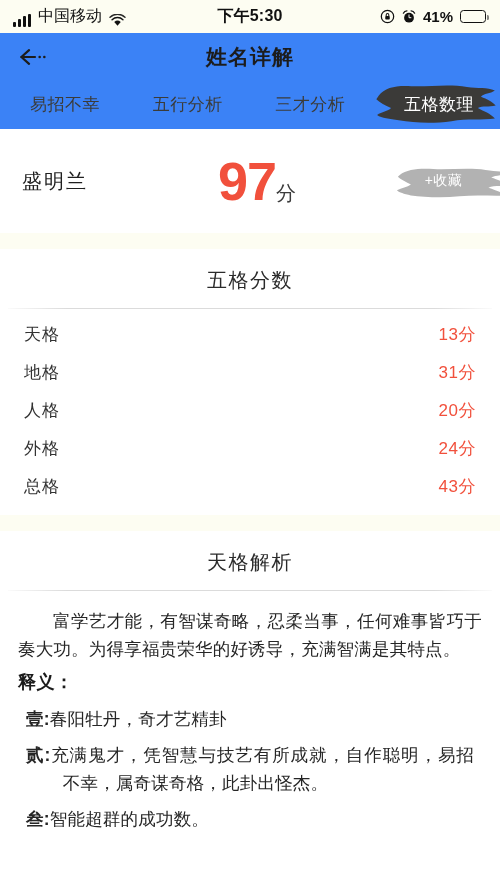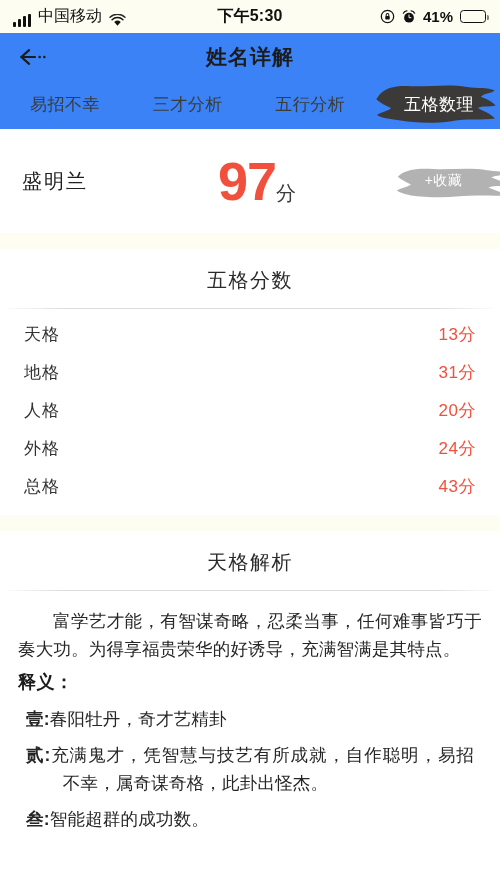--- a/index.html
+++ b/index.html
@@ -342,22 +342,22 @@
         <path d="M4 11 H20" stroke="#1c1c1c" stroke-width="2.6" fill="none" stroke-linecap="round"></path>
         <circle cx="25.5" cy="11" r="1.5" fill="#1c1c1c"></circle>
         <circle cx="31" cy="11" r="1.5" fill="#1c1c1c"></circle>
       </svg>
     </div>
     <div class="nav-title">姓名详解</div>
   </div>
 
   <div class="tabs">
     <div class="tab">易招不幸</div>
+    <div class="tab">五行分析</div>
     <div class="tab">三才分析</div>
-    <div class="tab">五行分析</div>
     <div class="tab active">
       <span class="tab-brush">
         <svg viewBox="0 0 160 56" width="100%" height="100%" preserveAspectRatio="none">
           <path d="M6,18 C14,8 30,6 48,7 C70,8 96,4 120,8 C134,10 146,8 156,12
                    C150,16 142,15 138,19 C146,22 152,24 157,29
                    C148,31 140,29 134,32 C142,36 150,38 156,44
                    C140,46 120,44 100,47 C76,50 52,49 32,46
                    C20,44 10,44 4,40 C10,36 18,36 22,32
                    C14,29 8,26 3,22 Z" fill="#3b3a38"></path>
         </svg>

